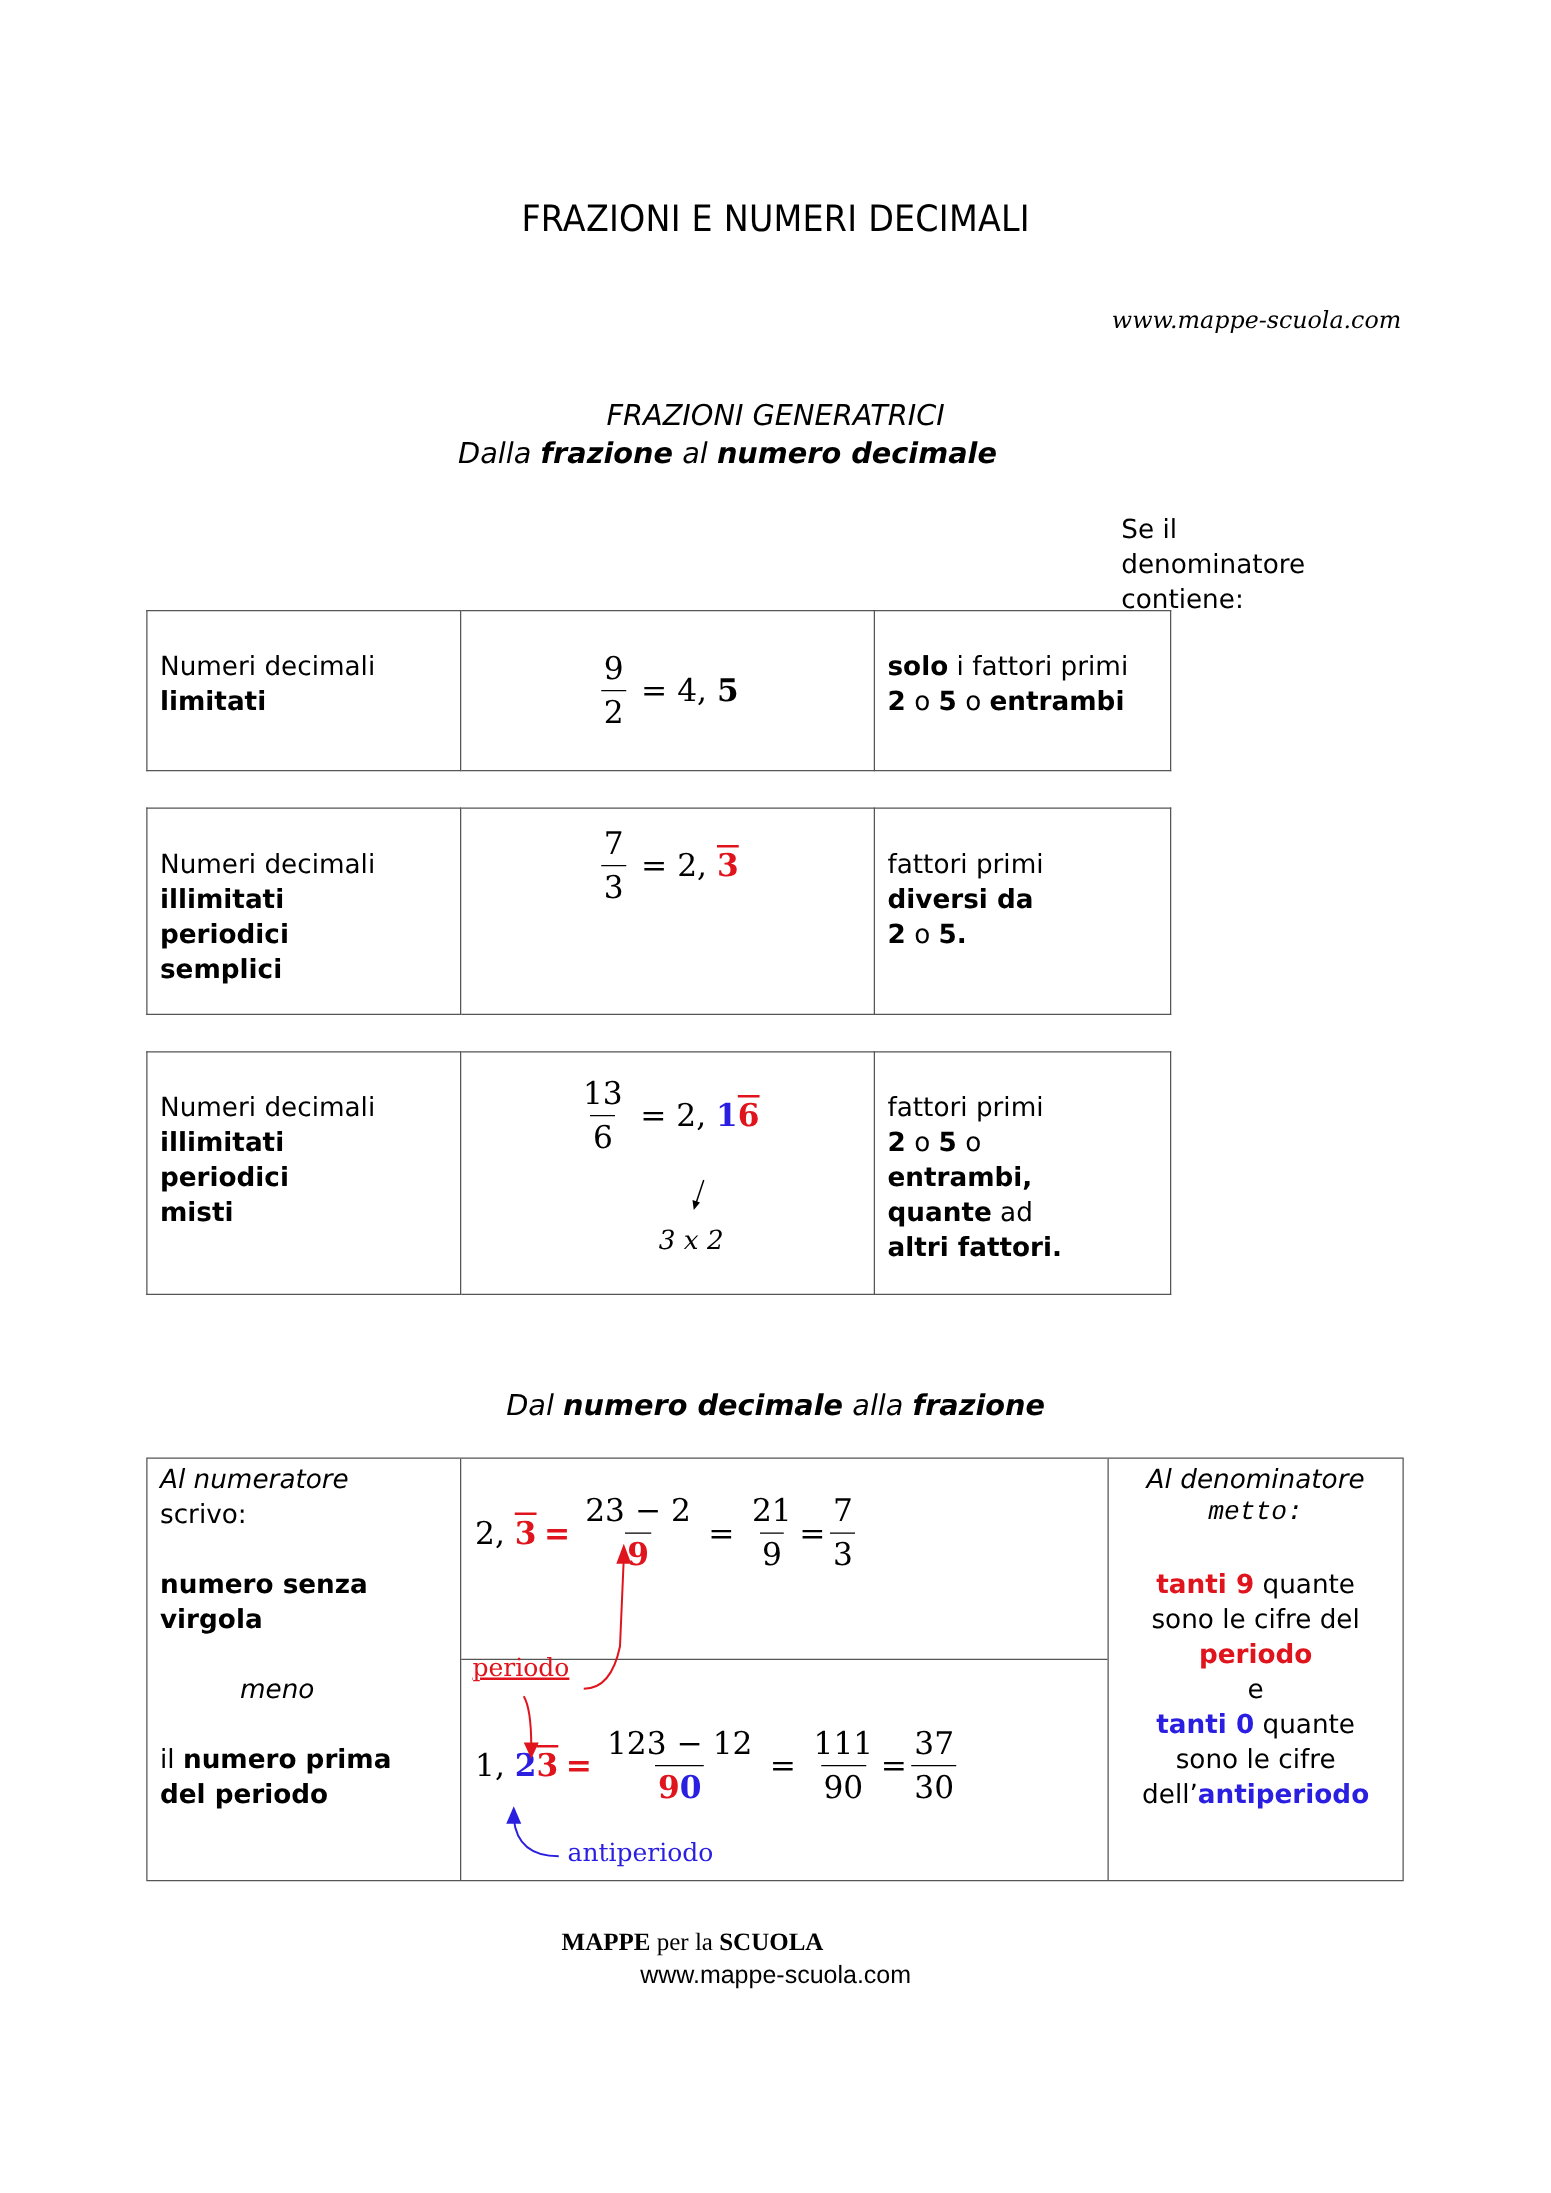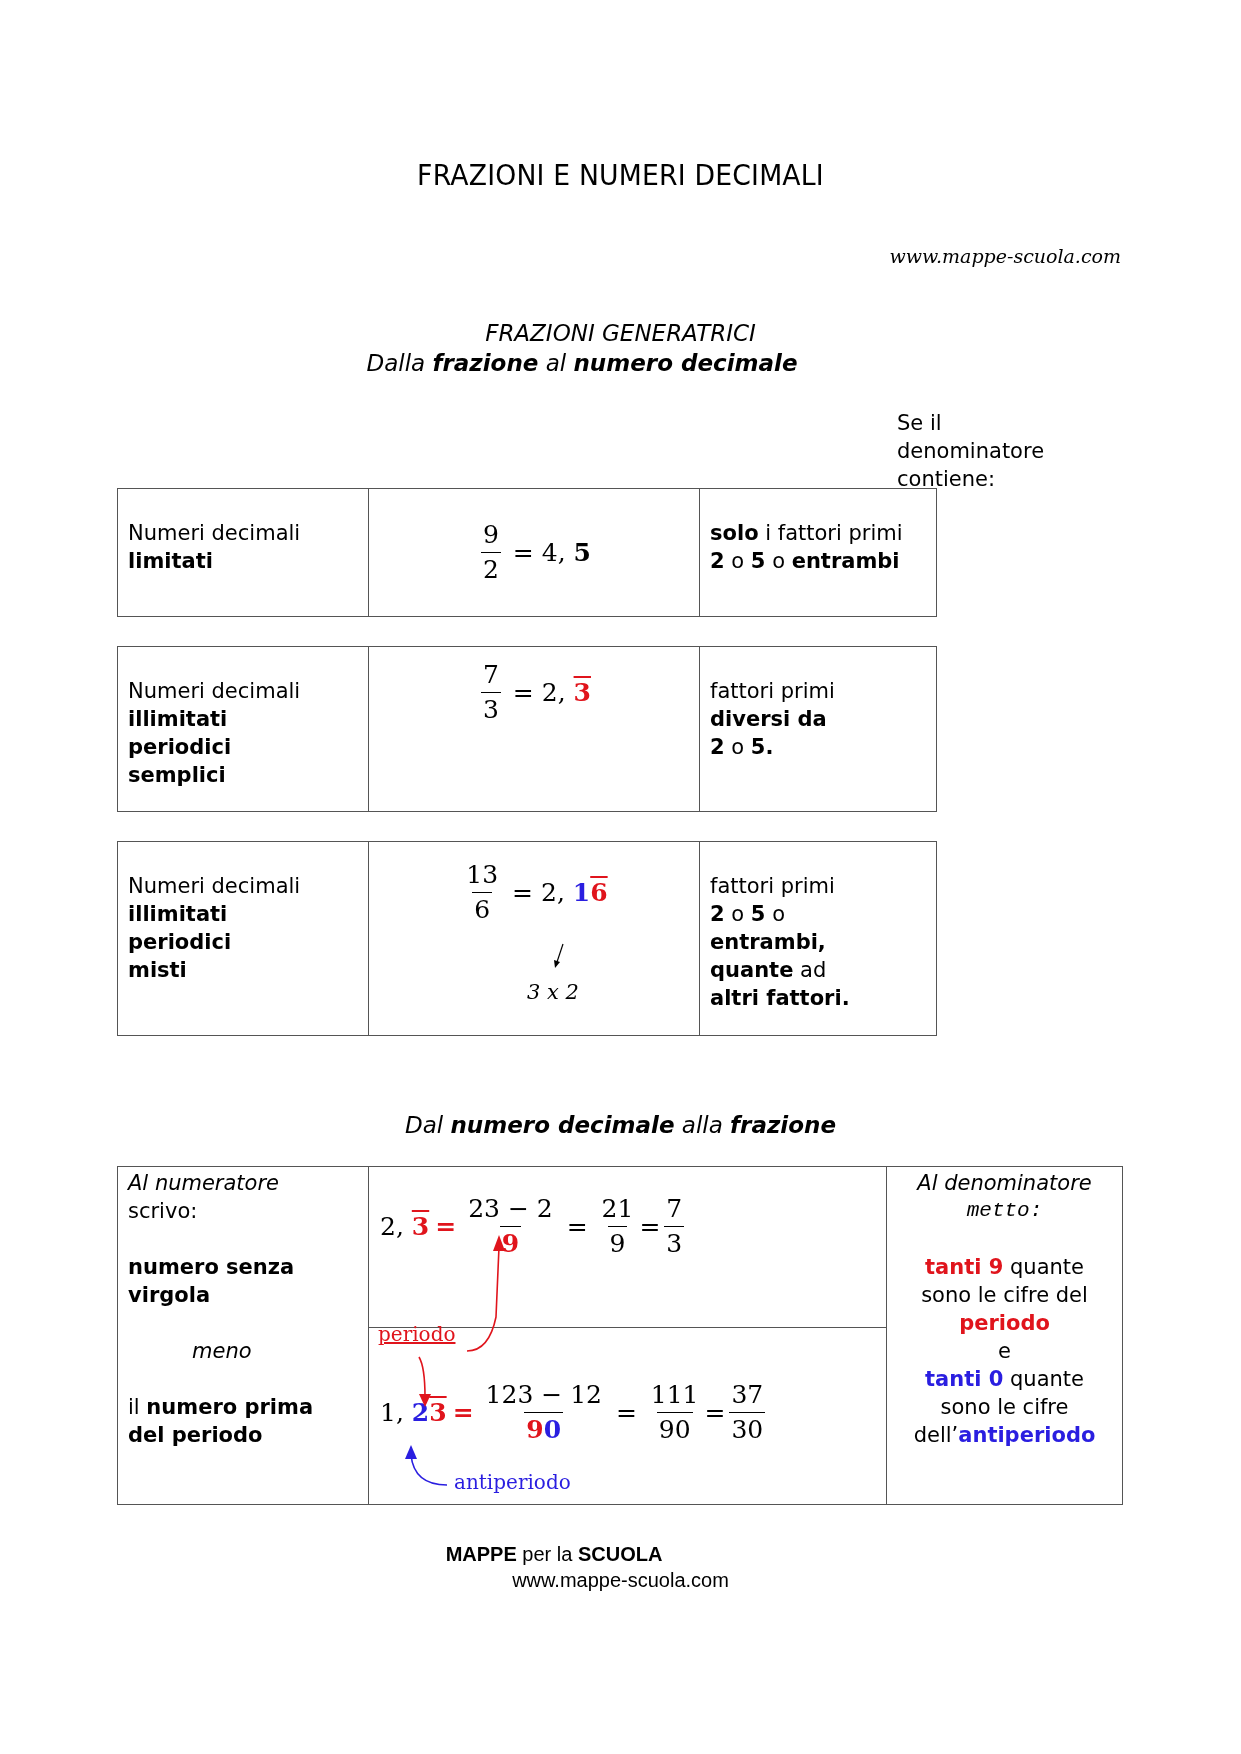--- a/index.html
+++ b/index.html
@@ -18,21 +18,21 @@
   .c3 { width:236px; }
   .txt { font-size:21px; line-height:28px; padding:0 10px; }
   .math { font-family:"DejaVu Serif", serif; font-size:25px; }
   .frac { display:inline-flex; flex-direction:column; align-items:center; vertical-align:middle; margin:0 4px; }
   .frac .num { padding:0 2px; line-height:34px; }
   .frac .den { padding:0 2px; line-height:34px; border-top:1.8px solid #000; }
   .red { color:#e0141c; }
   .blue { color:#2a1ee0; }
   .ovl { text-decoration:overline; }
   .eq { display:flex; align-items:center; justify-content:center; }
-  .footer1 { left:0; width:1108px; top:1543px; text-align:center; font-family:Liberation Sans, sans-serif; font-size:20px; }
+  .footer1 { left:0; width:1108px; top:1543px; text-align:center; font-family:Liberation Serif, serif; font-size:20px; }
   .footer2 { left:0; width:1241px; top:1569px; text-align:center; font-family:"Liberation Sans", sans-serif; font-size:20px; }
   b { font-weight:bold; }
 </style>
 </head>
 <body>
 
 <div class="abs title">FRAZIONI E NUMERI DECIMALI</div>
 <div class="abs site-top">www.mappe-scuola.com</div>
 
 <div class="abs sub1">FRAZIONI GENERATRICI</div>

